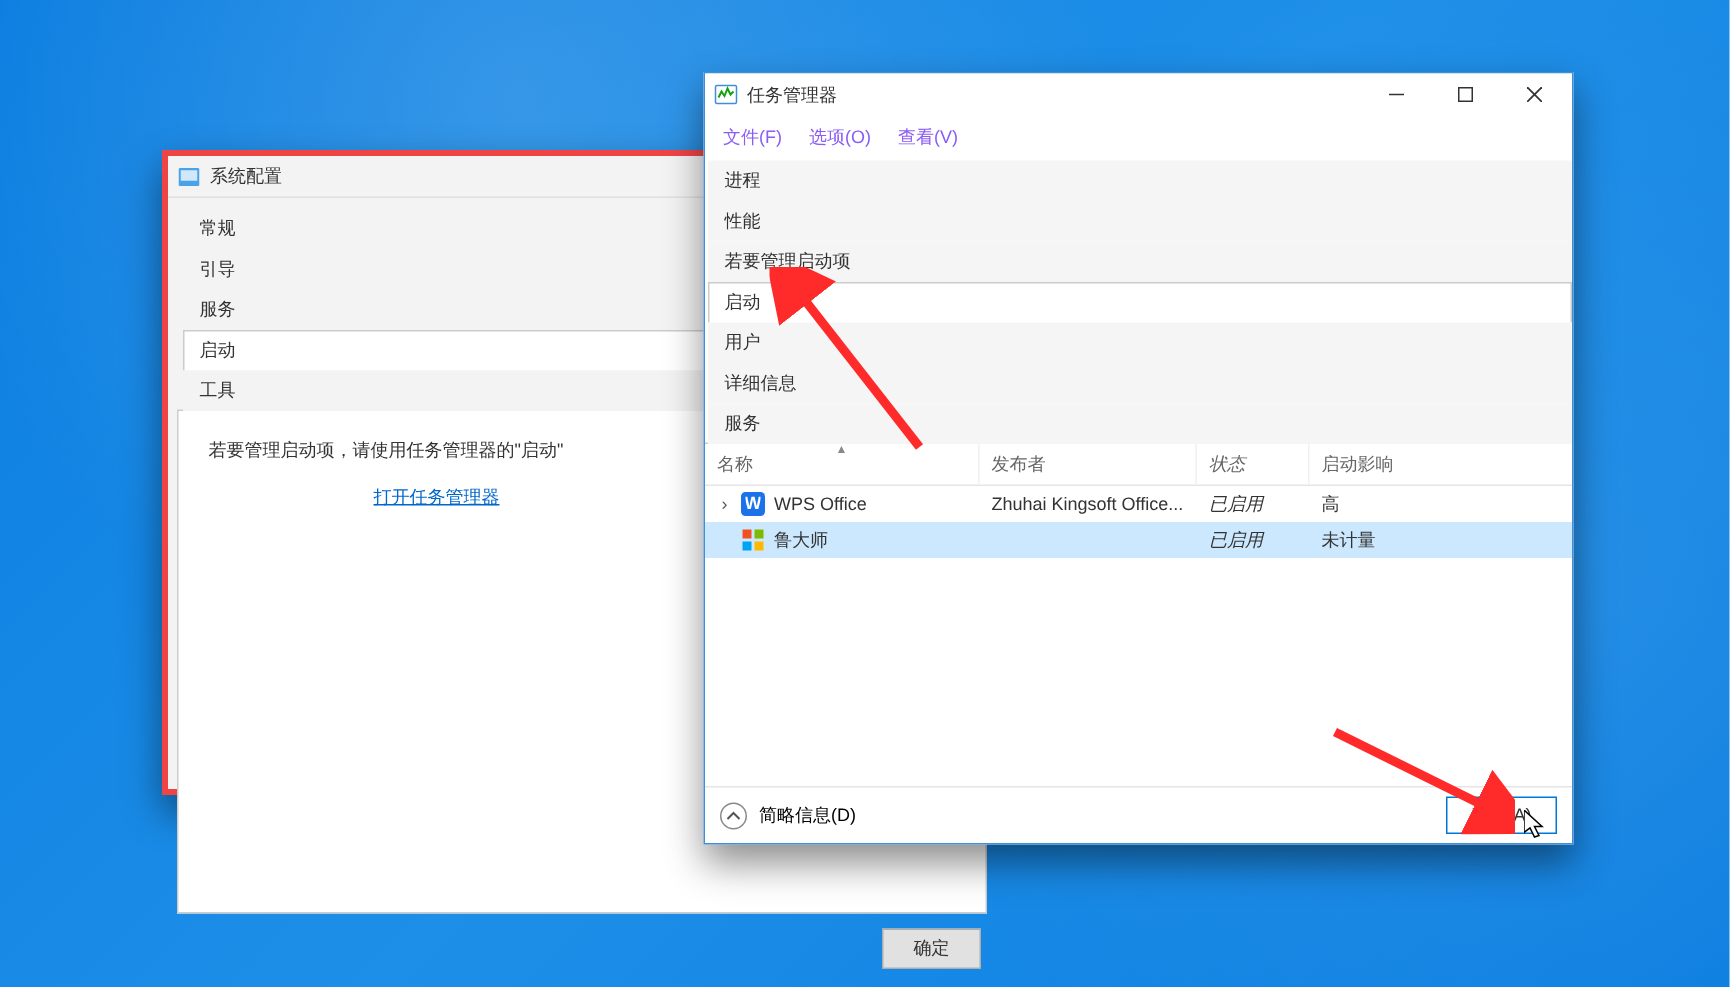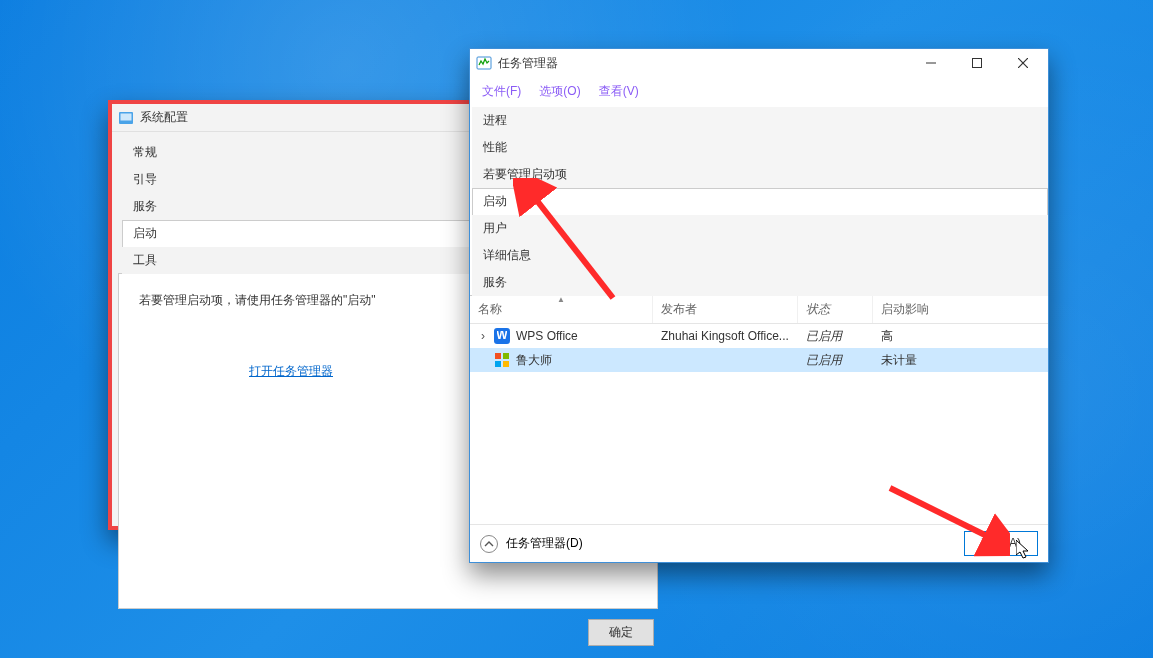--- a/index.html
+++ b/index.html
@@ -53,21 +53,21 @@
 .tabs-row { display: flex; border-bottom: 1px solid #cccccc; padding-left: 4px; flex-direction: column; }
 .tab { padding: 4px 10px 5px; color: #333; border: 1px solid transparent; border-bottom: none; position: relative; top: 1px; background: #f5f5f5; }
 .tab.active { background: #ffffff; border-color: #cccccc; }
 .win.sysconfig .tabs-row { margin: 6px 6px 0; }
 .win.sysconfig .tab { background: #f3f3f3; }
 .win.sysconfig .tab.active { background: #ffffff; }
 
 
 .sysbody { margin: 0 6px 6px; background: #ffffff; border: 1px solid #cccccc; border-top: none; height: 335px; padding: 18px 20px; color: #333; }
 .sysbody .hint { margin-bottom: 14px; }
-.sysbody .link { color: #0066cc; text-decoration: underline; cursor: pointer; margin-left: 110px; display: inline-block; margin-top: 40px; }
+.sysbody .link { color: #0066cc; text-decoration: underline; cursor: pointer; margin-left: 110px; display: inline-block; }
 .sysfoot { display: flex; justify-content: flex-end; gap: 6px; padding: 4px 10px 10px 10px; }
 .btn { padding: 4px 20px; background: #e1e1e1; border: 1px solid #adadad; color: #333; cursor: pointer; }
 
 
 .colheaders { display: flex; border-bottom: 1px solid #e5e5e5; padding: 0; height: 28px; align-items: stretch; }
 .colh { display: flex; align-items: center; padding: 0 8px; color: #666; border-right: 1px solid #f0f0f0; position: relative; }
 .colh:last-child { border-right: none; text-align: right; }
 .sortarrow { position: absolute; top: -1px; left: 50%; transform: translateX(-50%); font-size: 8px; color: #888; }
 
 
@@ -223,21 +223,21 @@
       <div class="cell c-imp">未计量</div>
     </div>
   </div>
 
   <div class="tmfoot">
     <span class="circle">
       <svg width="10" height="10" viewBox="0 0 10 10">
           <polyline points="1,7 5,3 9,7" fill="none" stroke="#555" stroke-width="1.4"></polyline>
         </svg>
     </span>
-    <span>任务管理器(D)</span>
+    <span>简略信息(D)</span>
     <span class="spacer"></span>
     <button class="btn outlined">禁用(A)</button>
   </div>
 </div>
 
 <svg class="arrow" style="left:513px; top:178px; width:110px; height:130px;" viewBox="0 0 110 130">
   <defs>
       <marker id="ah1" markerWidth="8" markerHeight="8" refX="2" refY="4" orient="auto">
         <polygon points="0,0 8,4 0,8" fill="#ff2a2a"></polygon>
       </marker>

